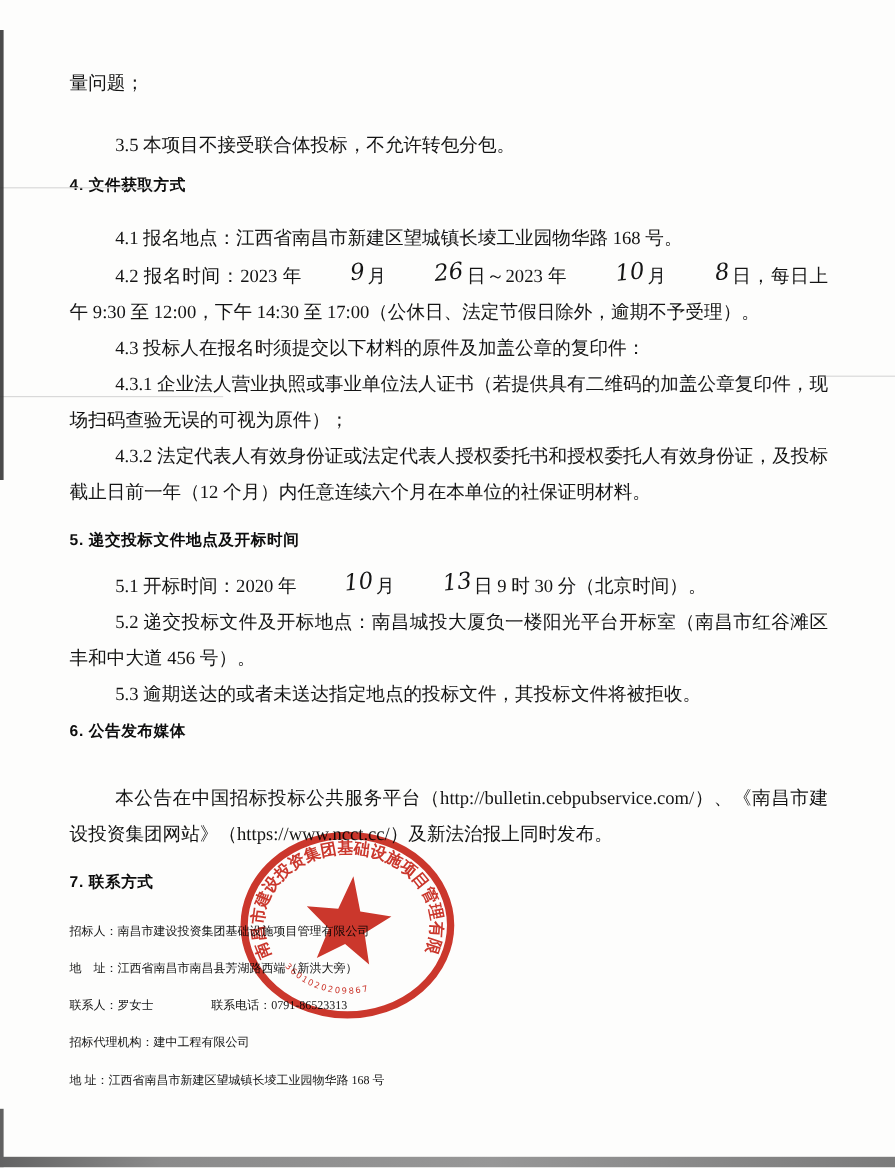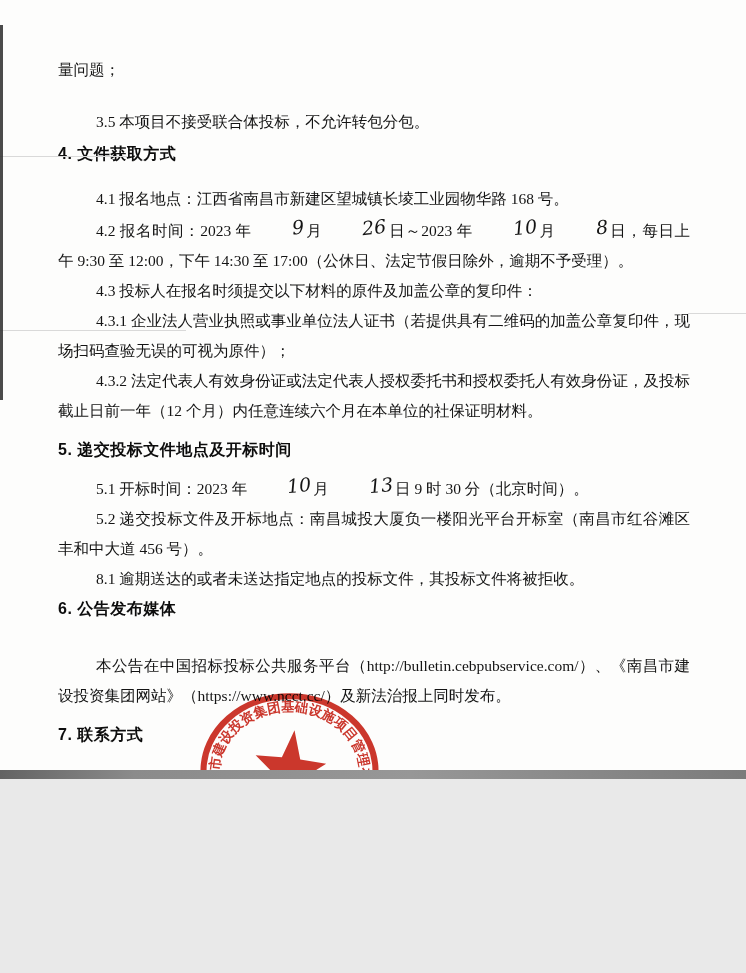--- a/index.html
+++ b/index.html
@@ -1,22 +1,22 @@
 <!DOCTYPE html>
 <html><head>
 <meta charset="utf-8">
 <style>
   html,body { margin:0; padding:0; background:#e9e9e9; }
-  .page { position:relative; width:746px; height:779px; background:#fefefdff;
+  .page { position:relative; width:746px; height:973px; background:#fefefdff;
           background:#fdfdfc; font-family:"Liberation Serif", serif; color:#141414;
           overflow:hidden; }
   .content { padding:55px 56px 0 58px; }
   .para { margin:0; font-size:15.5px; line-height:30px; text-align:justify; }
   .indent { text-indent:38px; }
-  .heading { font-family:"Liberation Sans", sans-serif; font-size:16px; font-weight:bold;
+  .heading { font-family:"Liberation Sans", sans-serif; font-size:13px; font-weight:bold;
              line-height:30px; margin:0; letter-spacing:.5px; color:#0d0d0d; }
   .mt2{margin-top:2px;} .mt5{margin-top:22px;font-family:Liberation Serif, serif;} .mt9{margin-top:9px;} .mt13{margin-top:27px;} .mt15{margin-top:15px;}
   .hand { font-family:"DejaVu Serif", serif; font-style:italic; font-size:19px;
           display:inline-block; transform:rotate(-6deg); padding:0 2px; line-height:0; }
   .contacts { margin-top:11px; }
   .contact-row { font-size:10px; line-height:31px; white-space:nowrap; }
   .pair2 { margin-left:48px; }
   .stamp { position:absolute; left:196px; top:687px; width:187px; height:168px;
            mix-blend-mode:multiply; opacity:.93; }
   .seal-ring-text { font-family:"Liberation Sans", sans-serif; font-size:14.5px; font-weight:bold; }
@@ -41,34 +41,35 @@
     <p class="para indent mt5">3.5 本项目不接受联合体投标，不允许转包分包。</p>
 
     <h2 class="heading mt2">4. 文件获取方式</h2>
     <p class="para indent mt15">4.1 报名地点：江西省南昌市新建区望城镇长堎工业园物华路 168 号。</p>
     <p class="para indent mt2"><span>4.2 报名时间：2023 年</span><span class="hand">9</span><span>月</span><span class="hand">26</span><span>日～2023 年</span><span class="hand">10</span><span>月</span><span class="hand">8</span><span>日，每日上午 9:30 至 12:00，下午 14:30 至 17:00（公休日、法定节假日除外，逾期不予受理）。</span></p>
     <p class="para indent">4.3 投标人在报名时须提交以下材料的原件及加盖公章的复印件：</p>
     <p class="para indent">4.3.1 企业法人营业执照或事业单位法人证书（若提供具有二维码的加盖公章复印件，现场扫码查验无误的可视为原件）；</p>
     <p class="para indent">4.3.2 法定代表人有效身份证或法定代表人授权委托书和授权委托人有效身份证，及投标截止日前一年（12 个月）内任意连续六个月在本单位的社保证明材料。</p>
 
     <h2 class="heading mt9">5. 递交投标文件地点及开标时间</h2>
-    <p class="para indent mt9"><span>5.1 开标时间：2023 年</span><span class="hand">10</span><span>月</span><span class="hand">13</span><span>日 9 时 30 分（北京时间）。</span></p>
+    <p class="para indent mt9"><span>5.1 开标时间：2020 年</span><span class="hand">10</span><span>月</span><span class="hand">13</span><span>日 9 时 30 分（北京时间）。</span></p>
     <p class="para indent">5.2 递交投标文件及开标地点：南昌城投大厦负一楼阳光平台开标室（南昌市红谷滩区丰和中大道 456 号）。</p>
-    <p class="para indent">8.1 逾期送达的或者未送达指定地点的投标文件，其投标文件将被拒收。</p>
+    <p class="para indent">5.3 逾期送达的或者未送达指定地点的投标文件，其投标文件将被拒收。</p>
 
     <h2 class="heading">6. 公告发布媒体</h2>
     <p class="para indent mt13">本公告在中国招标投标公共服务平台（http://bulletin.cebpubservice.com/）、《南昌市建设投资集团网站》（https://www.ncct.cc/）及新法治报上同时发布。</p>
 
     <h2 class="heading mt9">7. 联系方式</h2>
 
     <div class="contacts">
       <div class="contact-row"><span>招标人：</span><span>南昌市建设投资集团基础设施项目管理有限公司</span></div>
       <div class="contact-row"><span>地　址：</span><span>江西省南昌市南昌县芳湖路西端（新洪大旁）</span></div>
       <div class="contact-row"><span>联系人：</span><span>罗女士</span><span class="pair2">联系电话：</span><span>0791-86523313</span></div>
       <div class="contact-row"><span>招标代理机构：</span><span>建中工程有限公司</span></div>
+      <div class="contact-row"><span>地 址：</span><span>江西省南昌市新建区望城镇长堎工业园物华路 168 号</span></div>
     </div>
   </div>
 
   <svg class="stamp" viewBox="0 0 200 176" aria-hidden="true">
     <ellipse cx="100" cy="88" rx="92" ry="80" fill="none" stroke-width="6.5" stroke="#c9271c"></ellipse>
     <path id="sealTopArc" d="M 32 115.1 A 75 64 0 1 1 167.9 115.1" fill="none"></path>
     <text class="seal-ring-text" fill="#c9271c">
       <textPath href="#sealTopArc" startOffset="0" textLength="300" lengthAdjust="spacingAndGlyphs">南昌市建设投资集团基础设施项目管理有限公司</textPath>
     </text>
     <path id="sealBottomArc" d="M 39.4 118.5 A 70 61 0 0 0 160.6 118.5" fill="none"></path>

